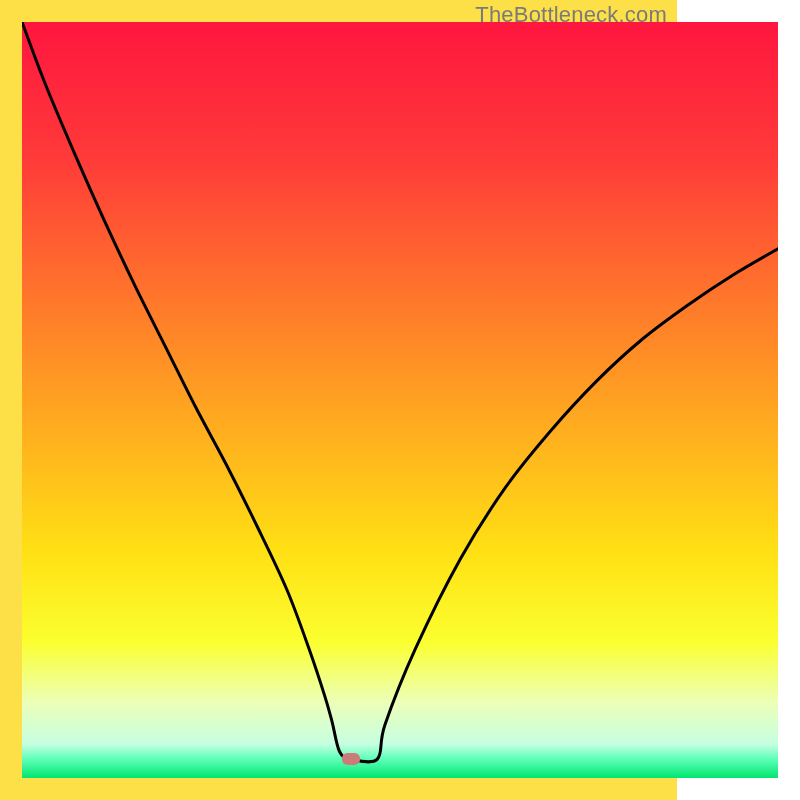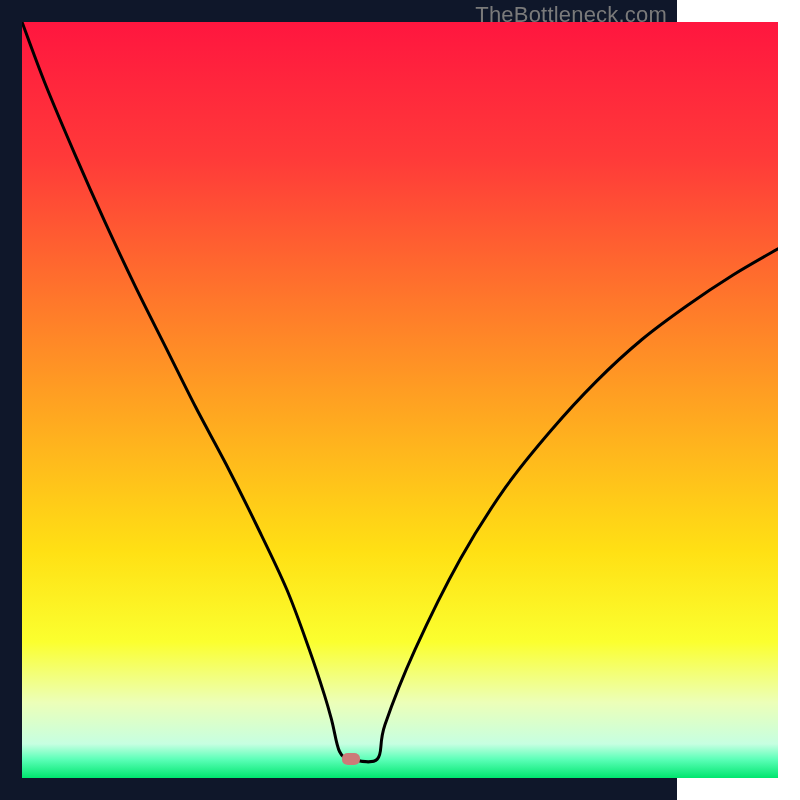--- a/index.html
+++ b/index.html
@@ -8,21 +8,21 @@
     width: 800px;
     height: 800px;
     overflow: hidden;
     background: #ffffff;
     font-family: Arial, Helvetica, sans-serif;
   }
   .frame {
     position: relative;
     width: 677px;
     height: 800px;
-    background: #0f172a;
+    background: #fde047;
     box-sizing: border-box;
   }
   .watermark {
     position: absolute;
     top: 2px;
     right: 10px;
     color: #7a7a7a;
     font-size: 22px;
     font-weight: 500;
     letter-spacing: 0.2px;

